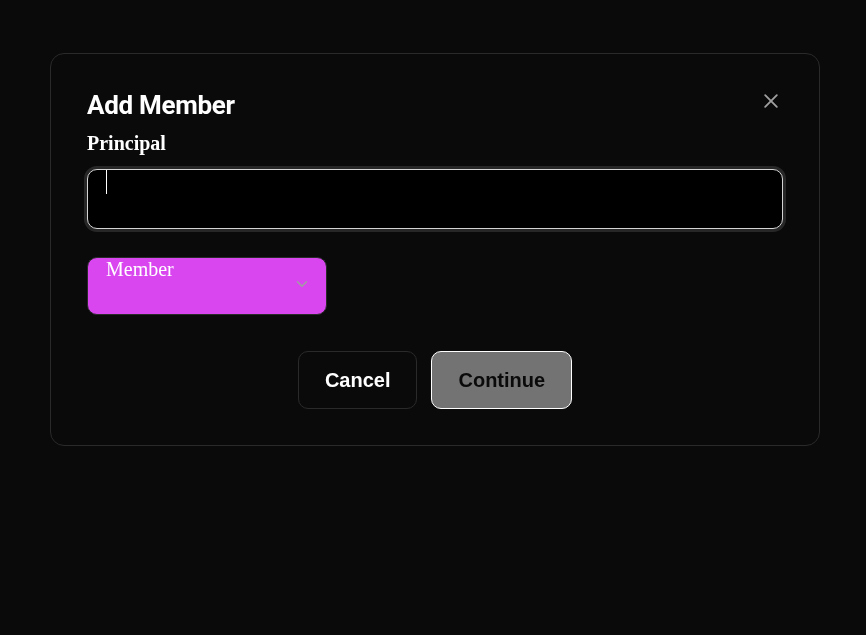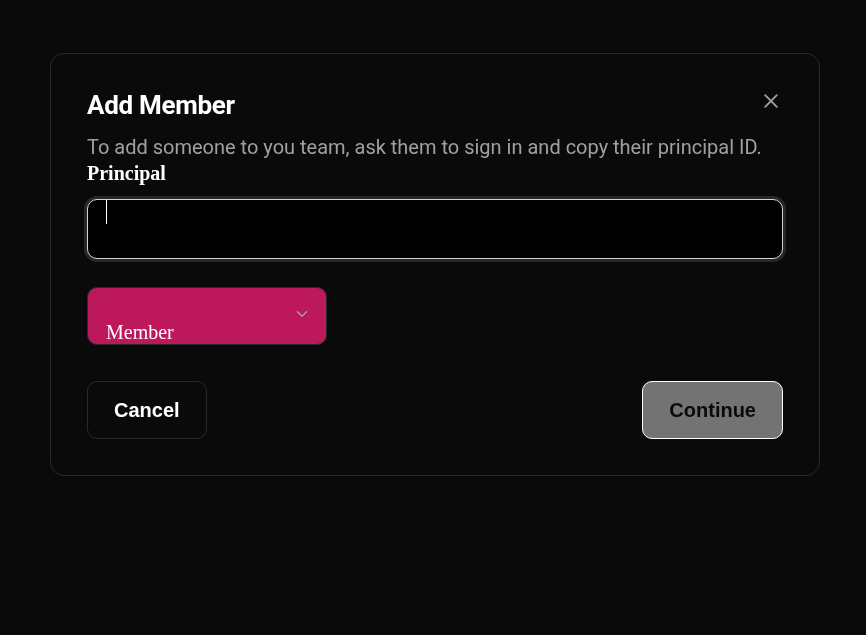--- a/index.html
+++ b/index.html
@@ -85,45 +85,45 @@
       border: 1px solid #d4d4d4;
       box-shadow: 0 0 0 3px rgba(255,255,255,0.12);
     }
     .select-wrap {
       position: relative;
       width: 240px;
     }
     .select-input {
       width: 100%;
       height: 58px;
-      background: #be185d;
+      background: #d946ef;
       border: 1px solid #2a2a2a;
       border-radius: 10px;
       padding: 0 46px 0 18px;
       font-size: 20px;
       color: #ffffff;
       cursor: pointer;
       display: flex;
-      align-items: flex-end;
+      align-items: flex-start;
     }
     .select-chevron {
       position: absolute;
       right: 16px;
       top: 50%;
       transform: translateY(-50%);
       pointer-events: none;
       color: #a0a0a0;
     }
     .select-chevron svg {
       width: 18px;
       height: 18px;
     }
     .modal-footer {
       display: flex;
-      justify-content: space-between;
+      justify-content: center;
       gap: 14px;
       margin-top: 36px;
     }
     .btn {
       height: 58px;
       padding: 0 26px;
       border-radius: 10px;
       font-size: 20px;
       font-weight: 600;
       cursor: pointer;
@@ -159,21 +159,20 @@
   <div class="modal-header">
     <button class="close-btn">
       <span>
         <svg viewBox="0 0 24 24" fill="none" stroke="currentColor" stroke-width="2.2" stroke-linecap="round">
           <line x1="5" y1="5" x2="19" y2="19"></line>
           <line x1="19" y1="5" x2="5" y2="19"></line>
         </svg>
       </span>
     </button>
     <h2 class="modal-title">Add Member</h2>
-    <p class="modal-subtitle">To add someone to you team, ask them to sign in and copy their principal ID.</p>
   </div>
 
   <div class="form-group">
     <label class="form-label">Principal</label>
     <div class="text-input input-focused">
       <span class="cursor-blink"></span>
     </div>
   </div>
 
   <div class="form-group">

